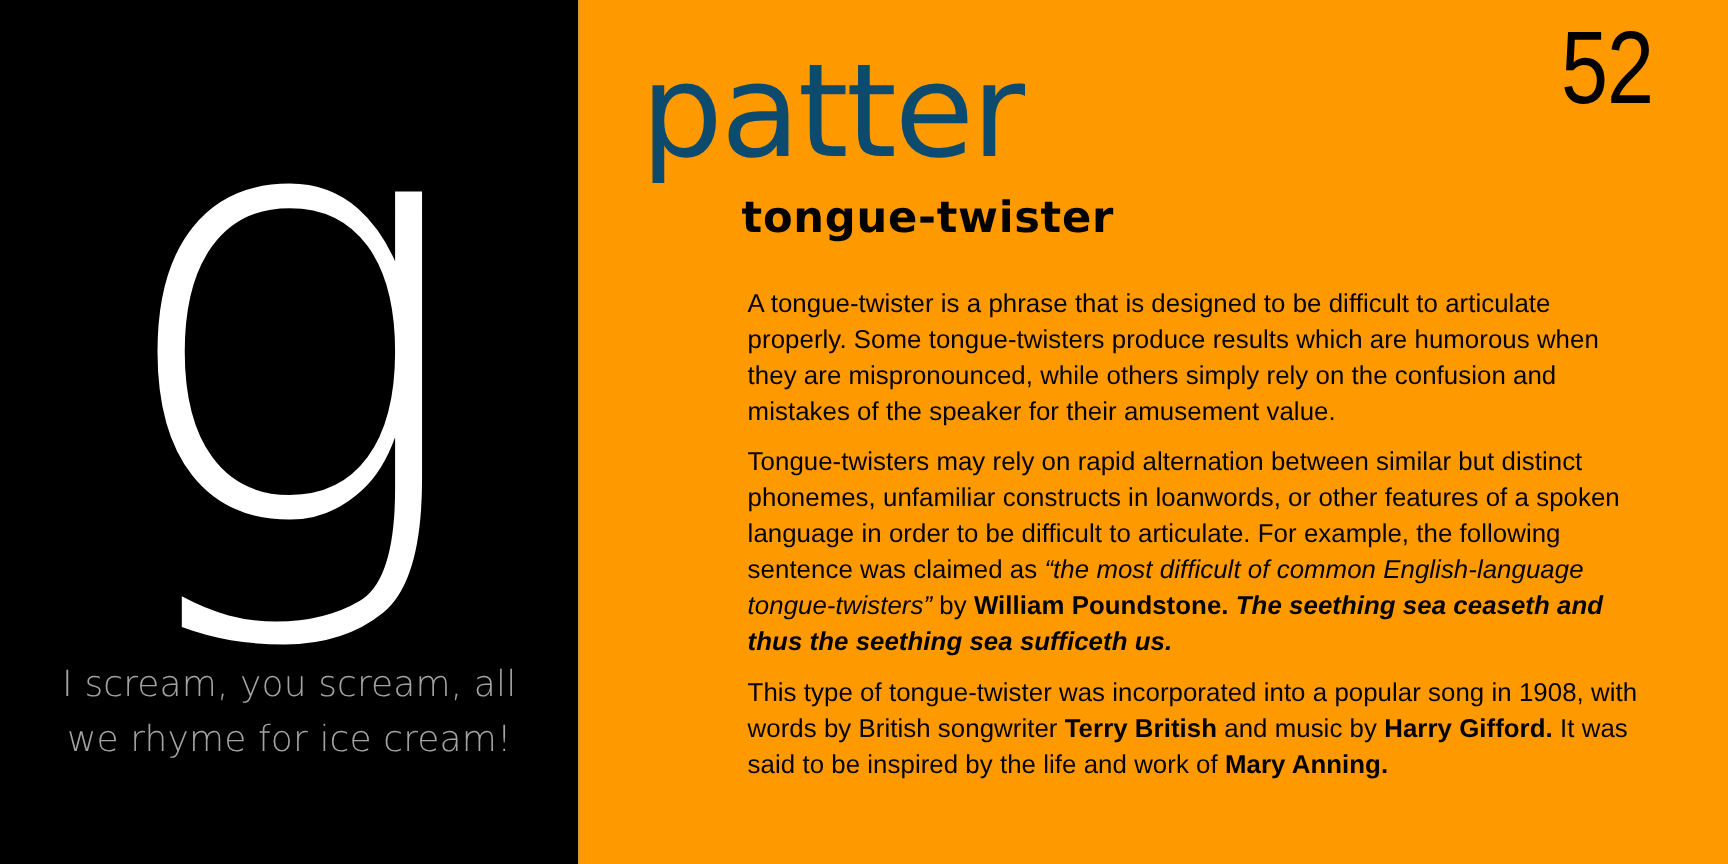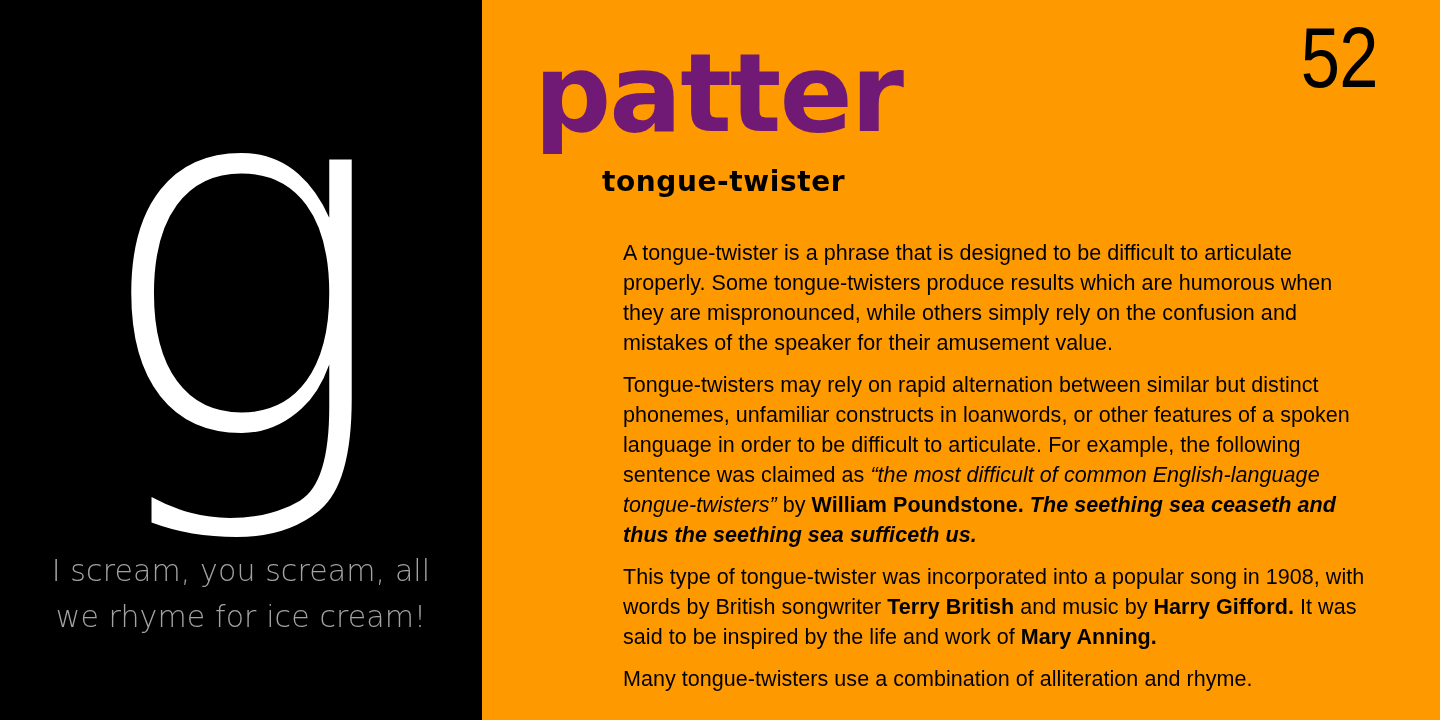--- a/index.html
+++ b/index.html
@@ -74,35 +74,35 @@
     font-size: 86px;
     line-height: 86px;
     letter-spacing: -1px;
     transform: scaleX(0.82);
     transform-origin: right top;
   }
   #family-title {
     position: absolute;
     left: 52px;
     top: 36px;
-    color: #701a75;
+    color: #0c4a6e;
     font-family: "DejaVu Sans", sans-serif;
-    font-weight: 700;
+    font-weight: 400;
     font-size: 108px;
     line-height: 116px;
     letter-spacing: -2px;
   }
   #style-title {
     position: absolute;
-    left: 120px;
+    left: 136px;
     top: 161px;
     color: #000000;
     font-family: "DejaVu Sans", sans-serif;
     font-weight: 700;
-    font-size: 28px;
+    font-size: 36px;
     line-height: 42px;
     letter-spacing: 0.6px;
   }
   #body-copy {
     position: absolute;
     left: 129px;
     top: 226px;
     width: 772px;
     color: #000000;
     font-family: "Liberation Sans", "DejaVu Sans", sans-serif;
@@ -138,17 +138,16 @@
     <div id="style-title">tongue-twister</div>
 
     <div id="body-copy">
 
       <p class="para"><span>A tongue-twister is a phrase that is designed to be difficult to articulate properly. Some tongue-twisters produce results which are humorous when they are mispronounced, while others simply rely on the confusion and mistakes of the speaker for their amusement value.</span></p>
 
       <p class="para"><span>Tongue-twisters may rely on rapid alternation between similar but distinct phonemes, unfamiliar constructs in loanwords, or other features of a spoken language in order to be difficult to articulate. For example, the following sentence was claimed as </span><i>“the most difficult of common English-language tongue-twisters”</i><span> by </span><b>William Poundstone.</b><span> </span><span class="bi">The seething sea ceaseth and thus the seething sea sufficeth us.</span></p>
 
       <p class="para"><span>This type of tongue-twister was incorporated into a popular song in 1908, with words by British songwriter </span><b>Terry British</b><span> and music by </span><b>Harry Gifford.</b><span> It was said to be inspired by the life and work of </span><b>Mary Anning.</b></p>
 
-      <p class="para"><span>Many tongue-twisters use a combination of alliteration and rhyme.</span></p>
 
     </div>
   </div>
 </div>
 
 </body></html>

